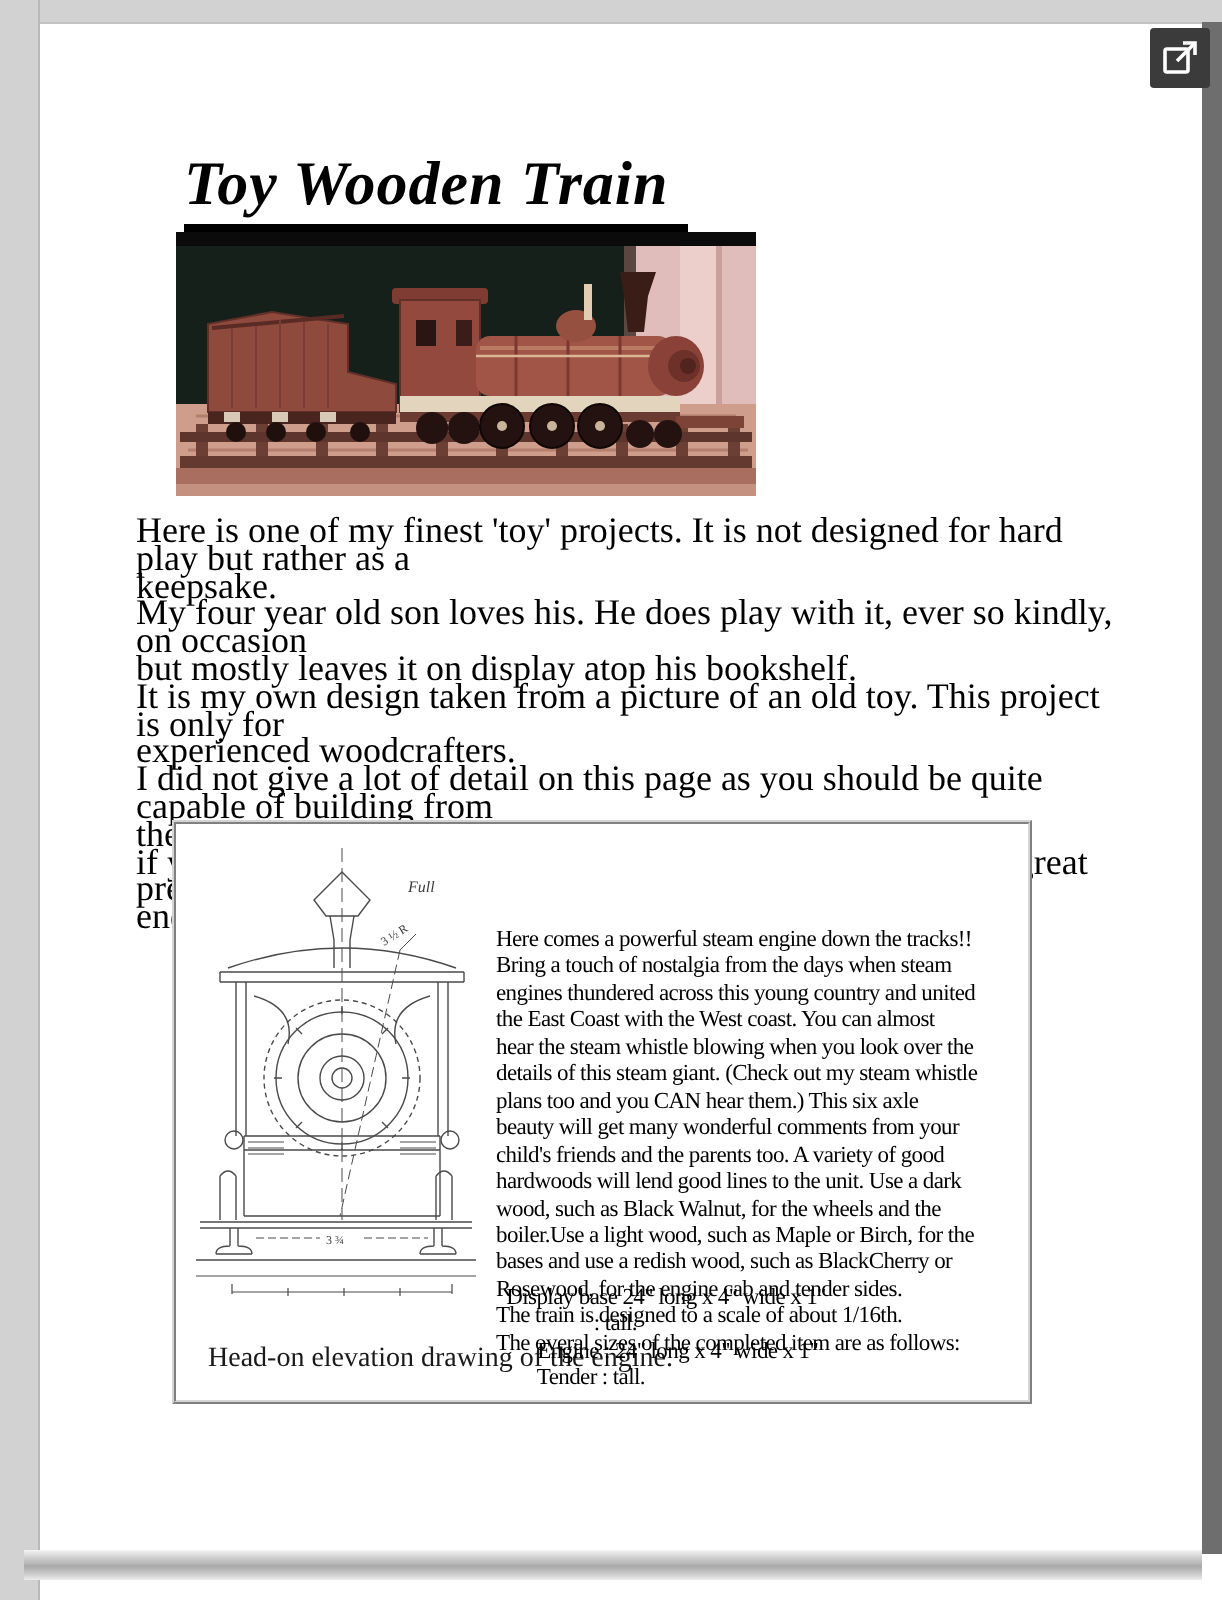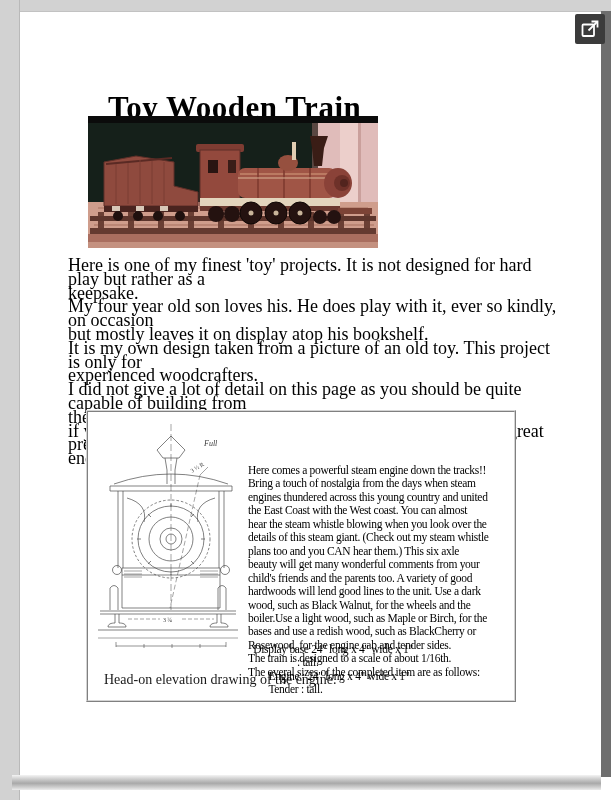--- a/index.html
+++ b/index.html
@@ -8,21 +8,21 @@
   
   .top-strip{position:absolute;left:0;top:0;width:611px;height:11px;background:#d2d2d2;border-bottom:1px solid #c2c2c2;}
   .left-strip{position:absolute;left:0;top:0;width:19px;height:800px;background:#d2d2d2;border-right:1px solid #b9b9b9;}
   .right-scrollbar{position:absolute;left:601px;top:11px;width:10px;height:766px;background:#6e6e6e;border:none;padding:0;}
   .bottom-band{position:absolute;left:12px;top:775px;width:589px;height:15px;
       background:linear-gradient(to bottom,#f4f4f4 0%,#cccccc 28%,#a9a9a9 55%,#cfcfcf 82%,#ececec 100%);}
   .open-btn{position:absolute;left:575px;top:14px;width:30px;height:30px;background:#3b3b3b;
       border:none;border-radius:2px;padding:4px;cursor:pointer;}
   .open-btn svg{display:block;width:22px;height:22px;}
   
-  .title{position:absolute;left:92px;top:74px;margin:16px;font-size:31px;font-weight:bold;
+  .title{position:absolute;left:92px;top:74px;margin:0;font-size:31px;font-weight:bold;font-style:italic;
       letter-spacing:0.5px;border-bottom:4px solid #000;padding:0 10px 2px 0;display:inline-block;}
   .photo{position:absolute;left:88px;top:116px;width:290px;height:132px;}
   .intro{position:absolute;left:68px;top:259px;width:492px;font-size:18px;line-height:13.8px;white-space:pre-line;}
   .panel{position:absolute;left:86px;top:410px;width:426px;height:288px;border:2px ridge #d4d4d4;background:#fff;}
   .panel .drawing{position:absolute;left:8px;top:6px;width:144px;height:260px;}
   .panel .caption{position:absolute;left:8px;top:257px;font-size:14px;line-height:9px;color:#1a1a1a;white-space:nowrap;}
   .panel-text{position:absolute;left:160px;top:12px;font-size:11.5px;line-height:13.45px;
       letter-spacing:-0.3px;white-space:pre;margin-top:40px;}
   .panel-sizes{position:absolute;left:160px;top:231px;font-size:11.5px;line-height:13.45px;
       letter-spacing:-0.3px;white-space:pre;}

